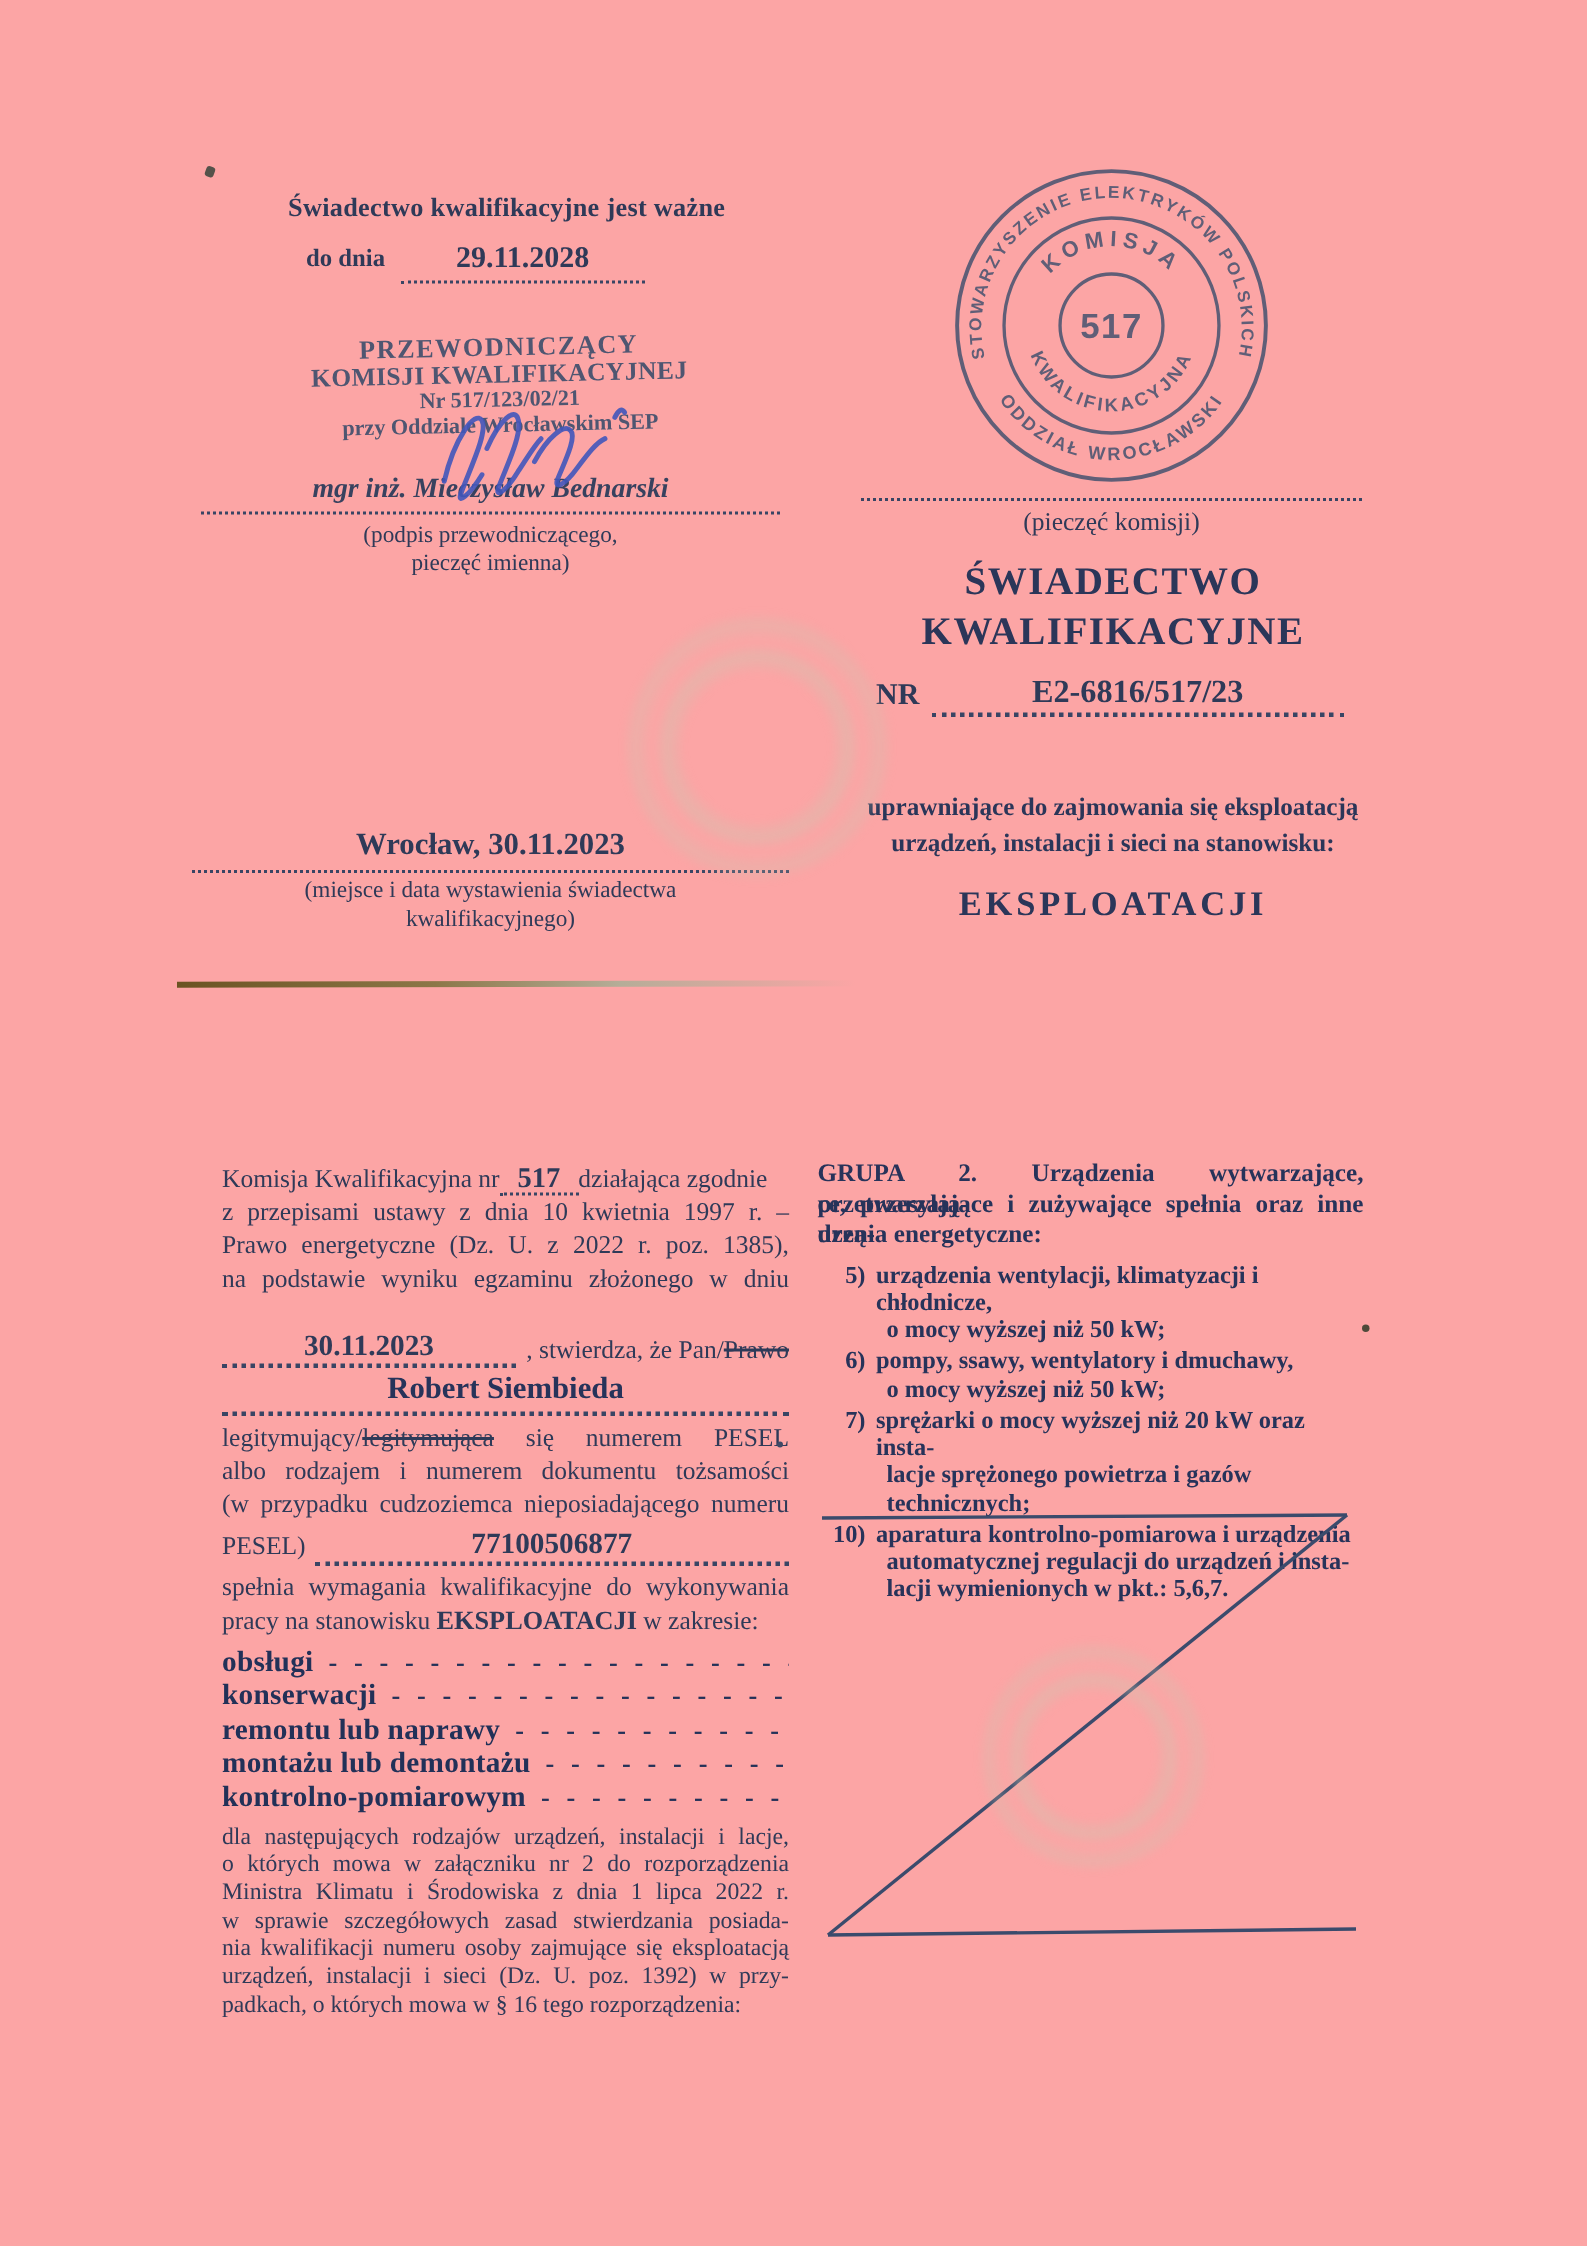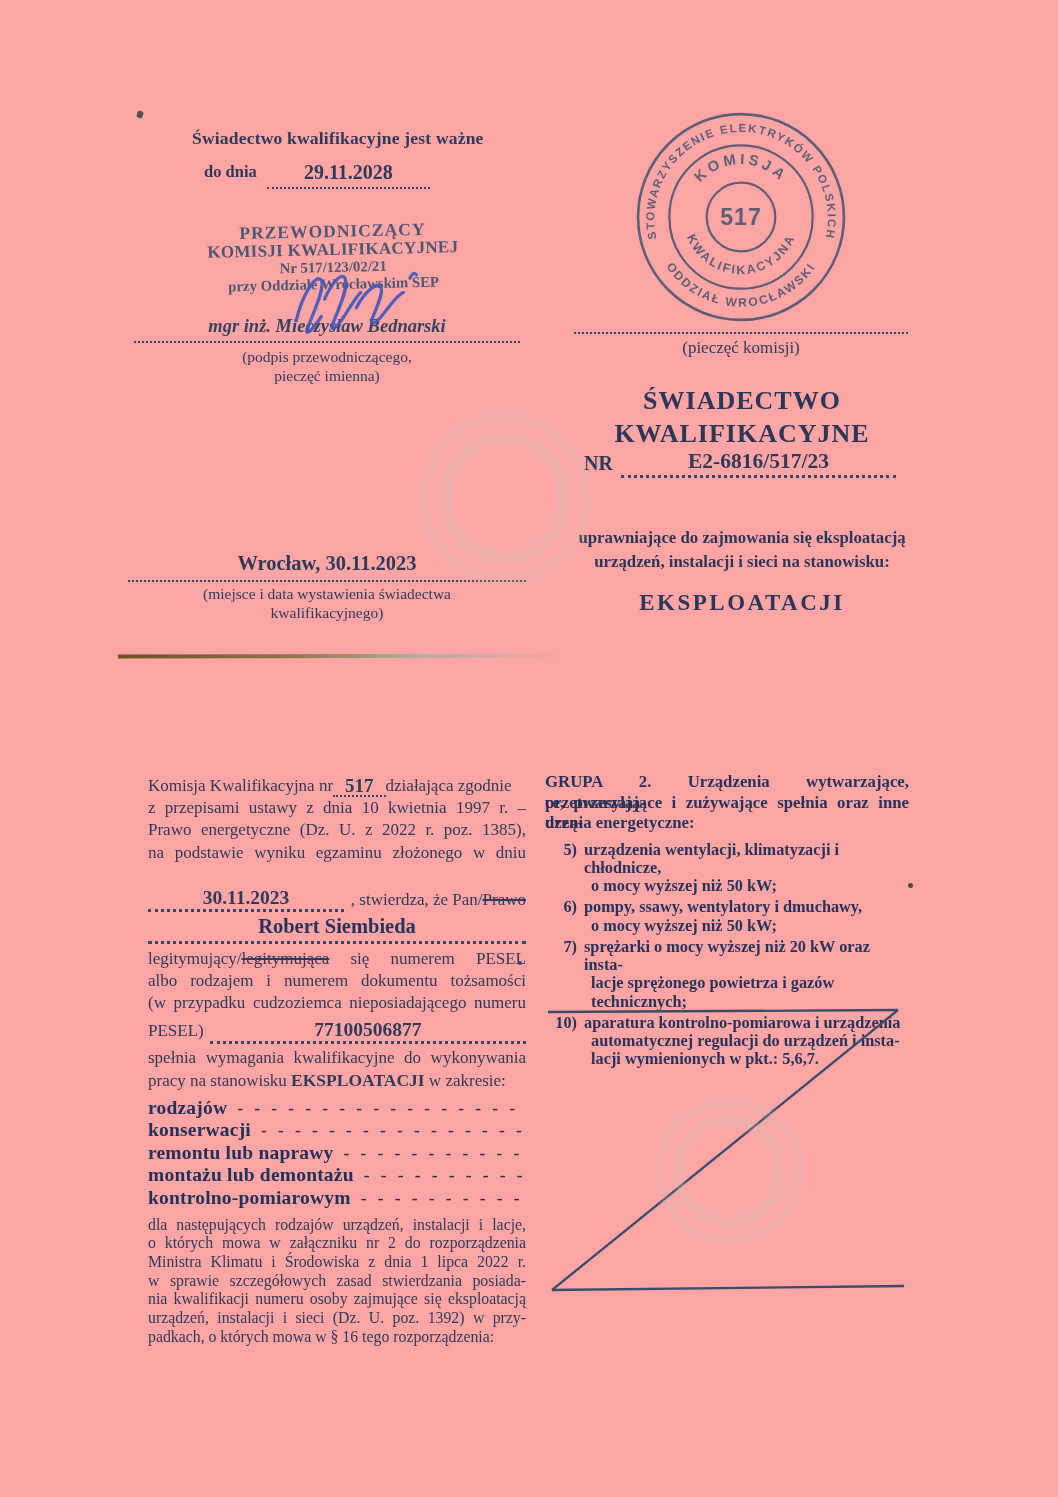--- a/index.html
+++ b/index.html
@@ -39,21 +39,21 @@
   .roundstamp{position:absolute;left:70px;top:8px;width:222px;height:222px;opacity:.88;}
   .roundstamp circle{fill:none;stroke:#4b5571;}
   .roundstamp text{fill:#4b5571;font-family:"Liberation Sans","DejaVu Sans",sans-serif;font-weight:bold;}
   .st-ot{font-size:11.4px;letter-spacing:1.7px;}
   .st-ob{font-size:12px;letter-spacing:1.9px;}
   .st-it{font-size:14.6px;letter-spacing:3.6px;}
   .st-ib{font-size:12.2px;letter-spacing:2.1px;}
   .st-c{font-size:23px;letter-spacing:1px;}
   .pieczec-line{position:absolute;left:14px;top:234px;width:334px;border-top:2px dotted #394564;}
   .pieczec-cap{position:absolute;left:14px;top:240px;width:334px;text-align:center;font-size:17px;}
-  .cert-title{position:absolute;left:0;top:286px;width:364px;text-align:center;
+  .cert-title{position:absolute;left:0;top:273px;width:364px;text-align:center;
     font-weight:bold;font-size:26px;line-height:33px;letter-spacing:1px;color:#2b3659;}
   .nr-row{position:absolute;left:24px;top:352px;width:312px;display:flex;align-items:flex-end;gap:8px;}
   .nr-lbl{font-weight:bold;font-size:20px;padding-bottom:3px;}
   .nr-slot{flex:1;text-align:center;font-weight:bold;font-size:21.5px;line-height:1.05;
     border-bottom:3.5px dotted #394564;padding-bottom:2px;}
   .auth{position:absolute;left:0;top:428px;width:364px;text-align:center;
     font-weight:bold;font-size:16.8px;line-height:24px;color:#2b3659;}
   .postitle{position:absolute;left:0;top:492px;width:364px;text-align:center;
     font-weight:bold;font-size:23px;letter-spacing:2.5px;color:#2b3659;}
 
@@ -224,21 +224,21 @@
     <div class="peselrow">
       <span class="pesel-lbl">PESEL)</span>
       <span class="pesel-slot">77100506877</span>
     </div>
 
     <div class="jl">spełnia wymagania kwalifikacyjne do wykonywania</div>
     <div class="qual2"><span>pracy na stanowisku </span><b>EKSPLOATACJI</b><span> w zakresie:</span></div>
 
     <div class="scope">
       <div class="scoperow">
-        <span class="scopelbl">rodzajów</span>
+        <span class="scopelbl">obsługi</span>
         <span class="dashes">- - - - - - - - - - - - - - - - - - - - - - - - - - - - - - - - - - - -</span>
       </div>
       <div class="scoperow">
         <span class="scopelbl">konserwacji</span>
         <span class="dashes">- - - - - - - - - - - - - - - - - - - - - - - - - - - - - - - - - - - -</span>
       </div>
       <div class="scoperow">
         <span class="scopelbl">remontu lub naprawy</span>
         <span class="dashes">- - - - - - - - - - - - - - - - - - - - - - - - - - - - - - - - - - - -</span>
       </div>

